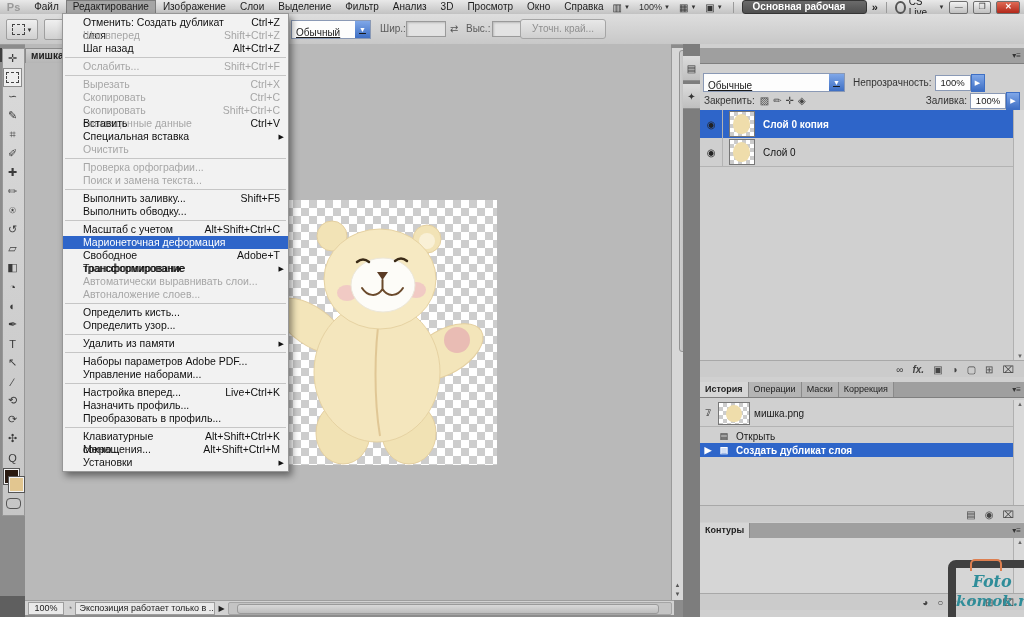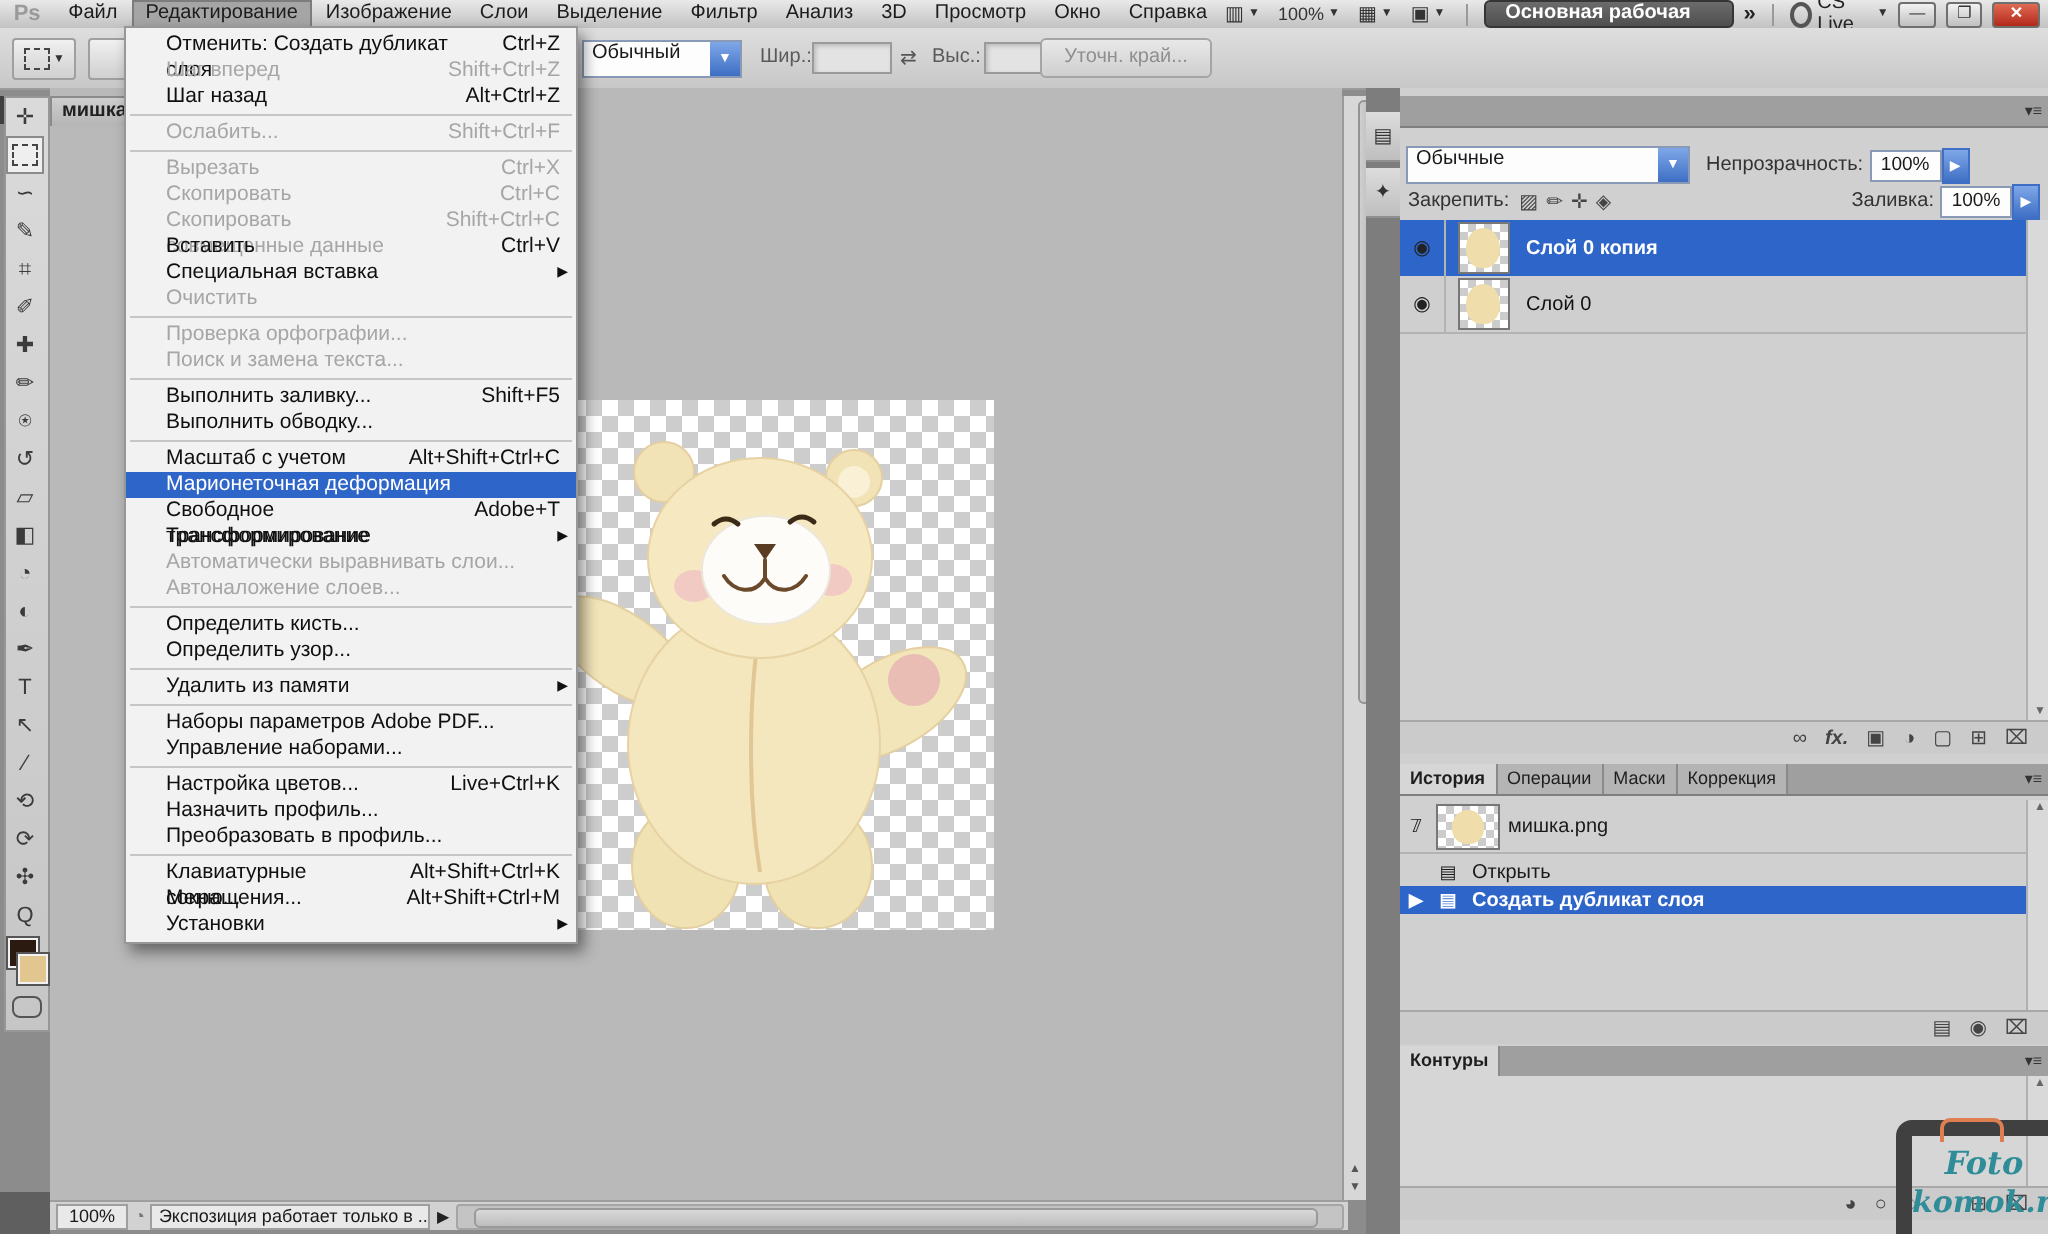--- a/index.html
+++ b/index.html
@@ -22,21 +22,21 @@
   #cslive{display:flex;align-items:center;gap:3px;font-size:10px;color:#222;}
   #cslive .ring{width:9px;height:9px;border:2px solid #555;border-radius:50%;display:inline-block;}
   .winbtn{width:20px;height:11px;border:1px solid #6f6f6f;border-radius:2px;background:linear-gradient(#f2f2f2,#bfbfbf);font-size:8px;line-height:10px;text-align:center;color:#333;}
   .winbtn.close{background:linear-gradient(#e06a54,#b2281a);color:#fff;font-weight:bold;width:26px;}
 
   
   #optionsbar{left:0;top:14px;width:1024px;height:30px;background:linear-gradient(#dedede,#c8c8c8);border-bottom:1px solid #9a9a9a;}
   .opt-tool{left:6px;top:5px;width:30px;height:19px;border:1px solid #9f9f9f;border-radius:2px;background:linear-gradient(#f0f0f0,#d0d0d0);display:flex;align-items:center;justify-content:center;gap:2px;}
   .marquee-mini{width:11px;height:9px;border:1px dashed #444;}
   .opt-tool2{left:44px;top:5px;width:22px;height:19px;border:1px solid #9f9f9f;border-radius:2px;background:linear-gradient(#f0f0f0,#d0d0d0);}
-  .sel{height:17px;border:1px solid #8a99b5;background:#fdfdfd;display:flex;align-items:flex-start;font-size:10px;}
+  .sel{height:17px;border:1px solid #8a99b5;background:#fdfdfd;display:flex;align-items:flex-end;font-size:10px;text-decoration:underline;}
   .sel .sel-txt{padding:0 4px;flex:1;}
   .sel .sel-arr{width:15px;height:100%;background:linear-gradient(#7fa7e8,#3e6fc4);color:#fff;font-size:7px;display:flex;align-items:center;justify-content:center;}
   #blend-sel{left:291px;top:6px;width:78px;}
   .opt-label{top:9px;color:#5a5a5a;}
   .opt-input{top:7px;width:38px;height:14px;border:1px solid #9a9a9a;background:#e3e3e3;box-shadow:inset 1px 1px 2px #bbb;}
   #refine-btn{left:520px;top:5px;width:84px;height:18px;border:1px solid #a5a5a5;border-radius:3px;background:linear-gradient(#e8e8e8,#cfcfcf);color:#8f8f8f;text-align:center;line-height:18px;}
 
   
   #canvas-area{left:25px;top:44px;width:646px;height:556px;background:#b9b9b9;}
   #tab-collapse{left:0;top:48px;width:24px;height:14px;background:#3f3f3f;color:#ddd;font-size:9px;text-align:center;line-height:14px;}
@@ -495,21 +495,21 @@
       </div>
     <div class="msep"></div>
     <div class="mi">
         <span>Наборы параметров Adobe PDF...</span>
       </div>
     <div class="mi">
         <span>Управление наборами...</span>
       </div>
     <div class="msep"></div>
     <div class="mi">
-        <span>Настройка цветов...</span>
+        <span>Настройка вперед...</span>
         <span class="sc">Live+Ctrl+K</span>
       </div>
     <div class="mi">
         <span>Назначить профиль...</span>
       </div>
     <div class="mi">
         <span>Преобразовать в профиль...</span>
       </div>
     <div class="msep"></div>
     <div class="mi">

